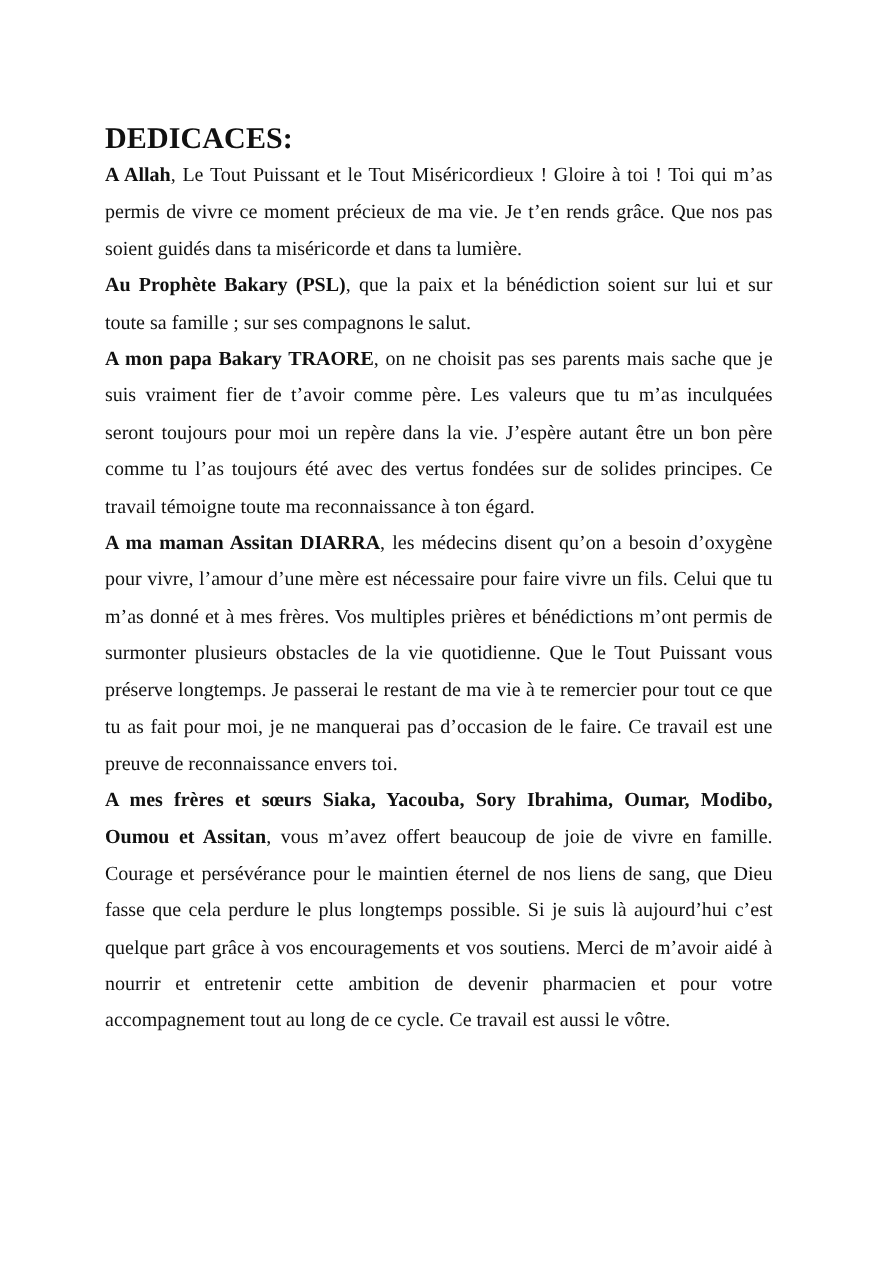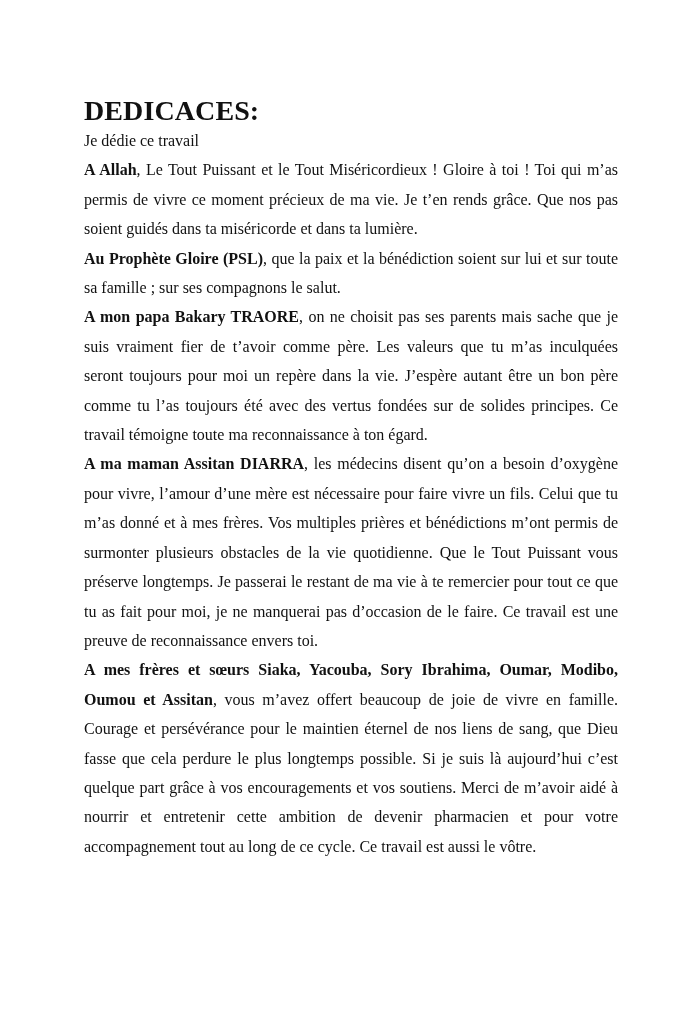--- a/index.html
+++ b/index.html
@@ -6,47 +6,46 @@
   body { width: 700px; height: 1028px; position: relative; overflow: hidden; }
   .page {
     position: absolute;
     left: 84px;
     top: 96px;
     width: 534px;
     font-family: "Liberation Serif", "DejaVu Serif", serif;
     color: #111111;
   }
   .heading {
-    font-size: 28px;
+    font-size: 24px;
     font-weight: bold;
     line-height: 30px;
     margin: 0 0 0 0;
     letter-spacing: 0.1px;
   }
   .intro, .para {
     font-size: 16px;
     line-height: 29.4px;
     margin: 0;
     text-align: justify;
   }
   .para .lead { font-weight: bold; }
 </style>
 </head>
 <body>
 
 <div class="page">
   <h1 class="heading">DEDICACES:</h1>
-  <p class="intro">Je dédie ce travail</p>
 
   <p class="para">
     <span class="lead">A Allah</span><span>, Le Tout Puissant et le Tout Miséricordieux ! Gloire à toi ! Toi qui m’as permis de vivre ce moment précieux de ma vie. Je t’en rends grâce. Que nos pas soient guidés dans ta miséricorde et dans ta lumière.</span>
   </p>
 
   <p class="para">
-    <span class="lead">Au Prophète Gloire (PSL)</span><span>, que la paix et la bénédiction soient sur lui et sur toute sa famille ; sur ses compagnons le salut.</span>
+    <span class="lead">Au Prophète Bakary (PSL)</span><span>, que la paix et la bénédiction soient sur lui et sur toute sa famille ; sur ses compagnons le salut.</span>
   </p>
 
   <p class="para">
     <span class="lead">A mon papa Bakary TRAORE</span><span>, on ne choisit pas ses parents mais sache que je suis vraiment fier de t’avoir comme père. Les valeurs que tu m’as inculquées seront toujours pour moi un repère dans la vie.  J’espère autant être un bon père comme tu l’as toujours été avec des vertus fondées sur de solides principes. Ce travail témoigne toute ma reconnaissance à ton égard.</span>
   </p>
 
   <p class="para">
     <span class="lead">A ma maman Assitan DIARRA</span><span>, les médecins disent qu’on a besoin d’oxygène pour vivre, l’amour d’une mère est nécessaire pour faire vivre un fils. Celui que tu m’as donné et à mes frères. Vos multiples prières et bénédictions m’ont permis de surmonter plusieurs obstacles de la vie quotidienne. Que le Tout Puissant vous préserve longtemps. Je passerai le restant de ma vie à te remercier pour tout ce que tu as fait pour moi, je ne manquerai pas d’occasion de le faire. Ce travail est une preuve de reconnaissance envers toi.</span>
   </p>
 

